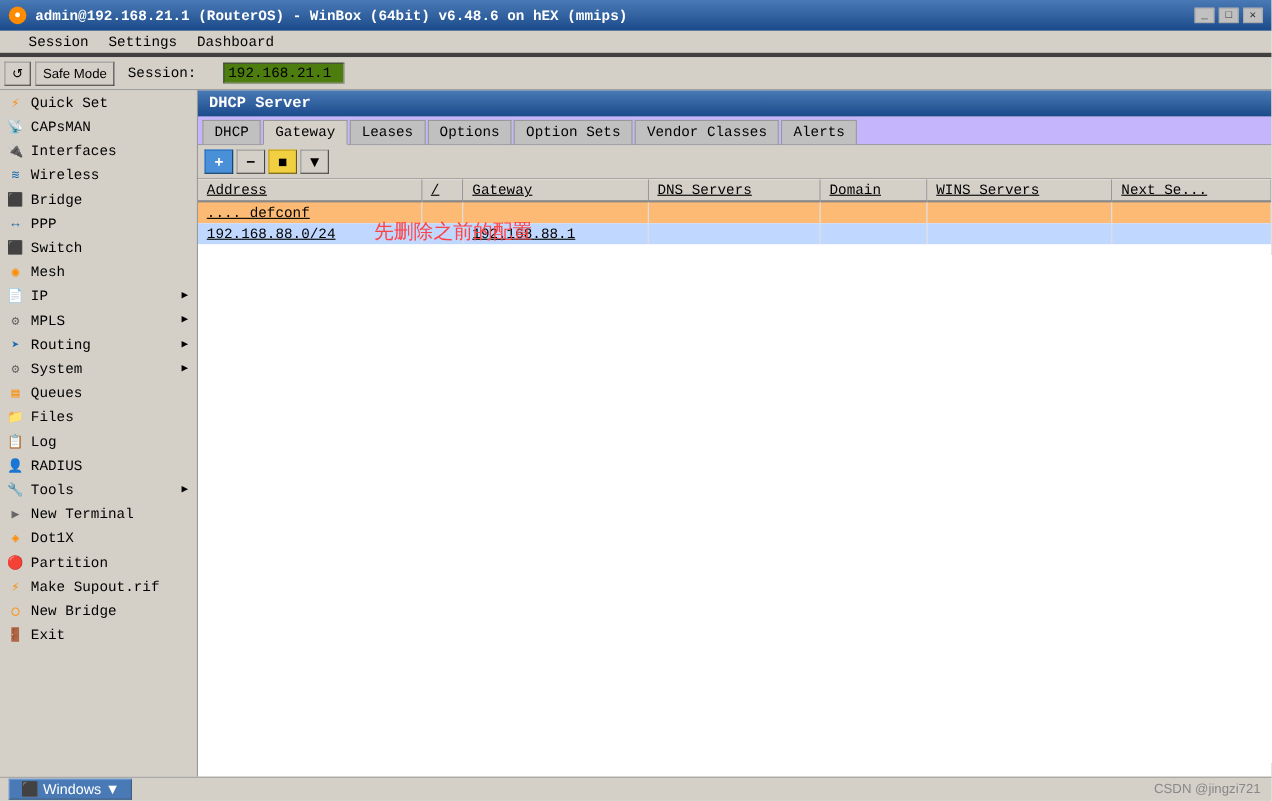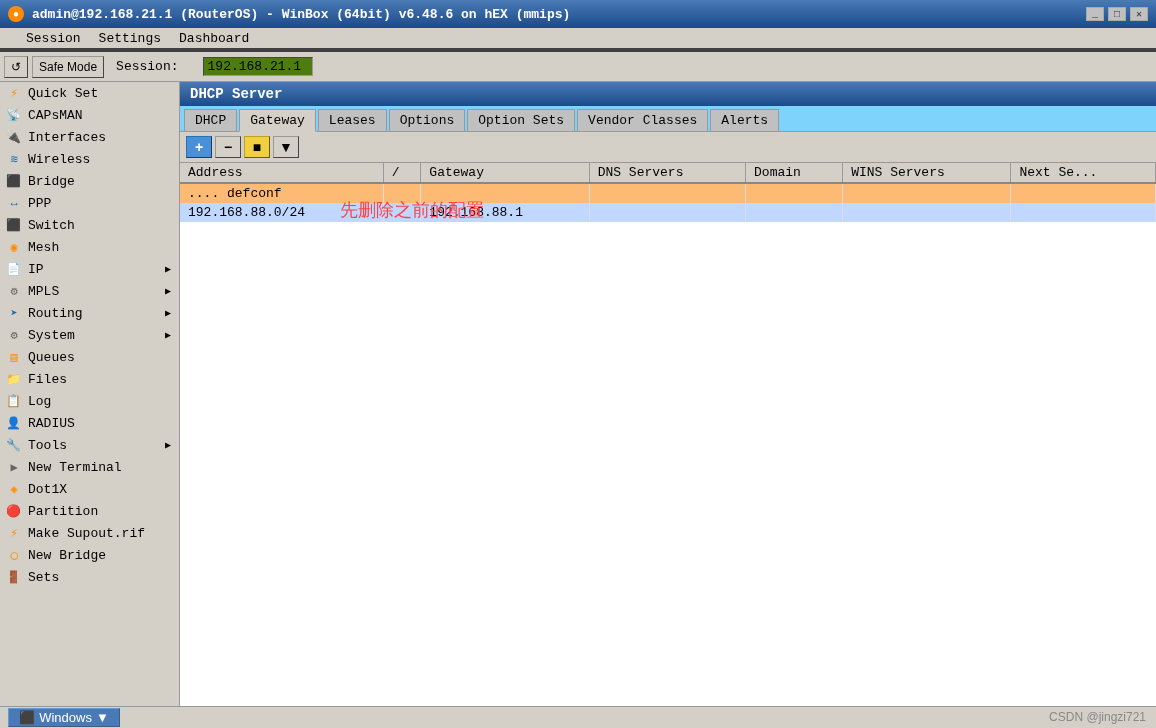--- a/index.html
+++ b/index.html
@@ -121,21 +121,21 @@
     .panel-title {
       background: linear-gradient(to bottom, #4a7ab5, #1a4a8a);
       color: white;
       padding: 4px 10px;
       font-size: 14px;
       font-weight: bold;
     }
 
     
     .tab-bar {
-      background: #7dd3fc;
+      background: #c4b5fd;
       display: flex;
       border-bottom: 1px solid #999;
       padding: 3px 4px 0;
       gap: 2px;
     }
     .tab {
       padding: 3px 10px;
       border: 1px solid #999;
       border-bottom: none;
       background: #c0c0c0;
@@ -173,20 +173,21 @@
     .data-table {
       flex: 1;
       overflow: auto;
       background: white;
     }
     table {
       width: 100%;
       border-collapse: collapse;
       font-family: 'Courier New', monospace;
       font-size: 13px;
+      text-decoration: underline;
     }
     thead tr {
       background: #d4d0c8;
     }
     thead th {
       text-align: left;
       padding: 2px 8px;
       border-right: 1px solid #999;
       border-bottom: 2px solid #888;
       font-weight: normal;
@@ -386,21 +387,21 @@
     <span>Make Supout.rif</span>
 
   </div>
       <div class="sidebar-item">
     <span class="icon icon-orange">◯</span>
     <span>New Bridge</span>
 
   </div>
       <div class="sidebar-item">
     <span class="icon icon-blue">🚪</span>
-    <span>Sets</span>
+    <span>Exit</span>
 
   </div>
     </div>
 
   <div class="content-area">
 
     <div class="panel-title">DHCP Server</div>
 
     <div class="tab-bar">
 

